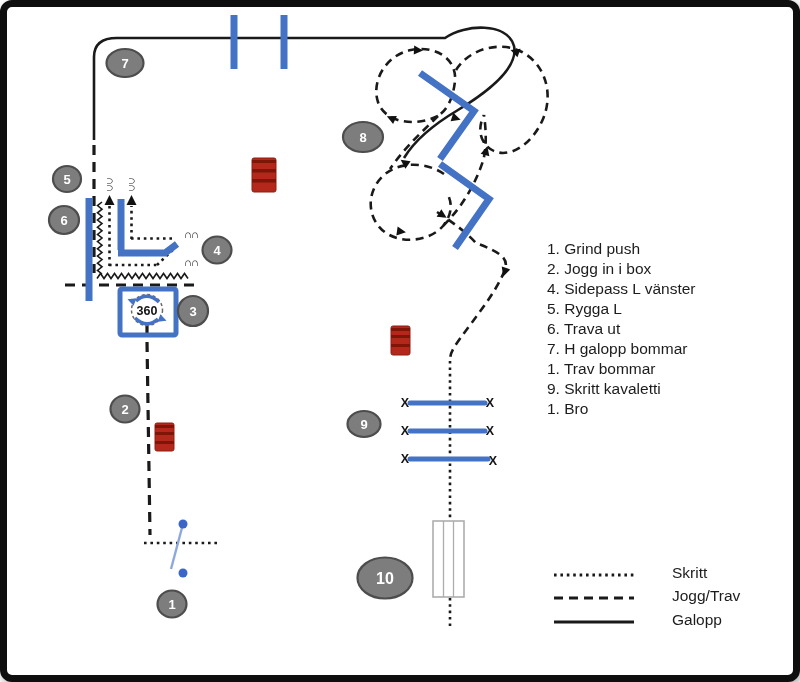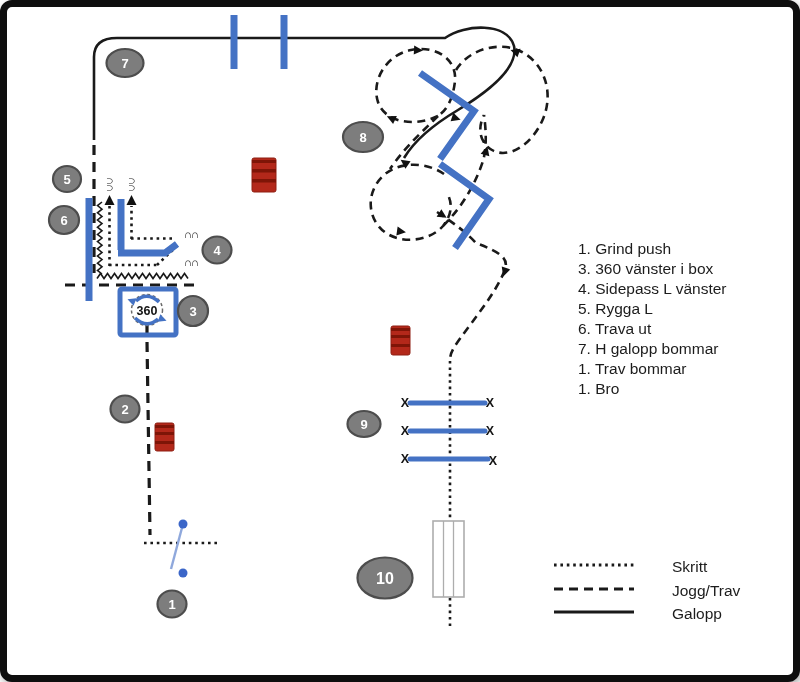--- a/index.html
+++ b/index.html
@@ -29,23 +29,23 @@
   .barrel-body{fill:var(--barrel-red,#B3281A);stroke:#8f1f12;stroke-width:1;}
   .barrel-band{fill:var(--barrel-band,#7E1507);}
   .bridge{fill:#ffffff;stroke:var(--bridge-gray,#ADADAD);stroke-width:1.6;}
   .badge-e{fill:var(--circle-gray,#7D7D7D);stroke:var(--circle-border,#4D4D4D);stroke-width:2.2;}
   .badge-t{fill:#ffffff;font-weight:bold;font-size:13px;text-anchor:middle;}
   .badge-t-big{fill:#ffffff;font-weight:bold;font-size:16px;text-anchor:middle;}
   .xmark{fill:#141414;font-weight:bold;font-size:12.5px;text-anchor:middle;}
   .shoe{fill:#141414;font-weight:bold;font-size:11px;letter-spacing:-1px;text-anchor:middle;}
   .lbl360{fill:#141414;font-weight:bold;font-size:12.5px;text-anchor:middle;}
   
-  .obstacle-list{position:absolute;left:540px;top:232px;color:#1c1c1c;font-size:15.5px;line-height:20px;margin-left:31px;}
+  .obstacle-list{position:absolute;left:540px;top:232px;color:#1c1c1c;font-size:15.5px;line-height:20px;}
   .legend{position:absolute;left:545px;top:551px;}
-  .legend-row{display:flex;align-items:flex-start;height:23.5px;color:#1c1c1c;font-size:15.5px;}
+  .legend-row{display:flex;align-items:flex-end;height:23.5px;color:#1c1c1c;font-size:15.5px;}
   .legend-row .lsample{width:84px;height:14px;margin-right:36px;flex:0 0 auto;position:static;}
   .lg-skritt{stroke:#1a1a1a;stroke-width:3;stroke-dasharray:2.6 3.8;}
   .lg-jogg{stroke:#1a1a1a;stroke-width:3;stroke-dasharray:9 6;}
   .lg-galopp{stroke:#1a1a1a;stroke-width:3;}
   .lg-backa{fill:none;stroke:#1a1a1a;stroke-width:1.6;}
 </style>
 </head>
 <body>
 
 <div class="frame">
@@ -205,26 +205,27 @@
       <text class="badge-t" x="357" y="421.5">9</text>
     </g>
     <g>
       <ellipse class="badge-e" cx="378" cy="571" rx="27.5" ry="20.5"></ellipse>
       <text class="badge-t-big" x="378" y="576.5">10</text>
     </g>
   </svg>
 
   <div class="obstacle-list">
     <div>1. Grind push</div>
-    <div>3. 360 vänster i box</div>
+    <div>2. Jogg in i box</div>
     <div>4. Sidepass L vänster</div>
     <div>5. Rygga L</div>
     <div>6. Trava ut</div>
     <div>7. H galopp bommar</div>
     <div>1. Trav bommar</div>
+    <div>9. Skritt kavaletti</div>
     <div>1. Bro</div>
   </div>
 
   <div class="legend">
     <div class="legend-row">
       <svg class="lsample" width="84" height="14">
           <line class="lg-skritt" x1="2" y1="7" x2="82" y2="7"></line>
         </svg>
       <span>Skritt</span>
     </div>

